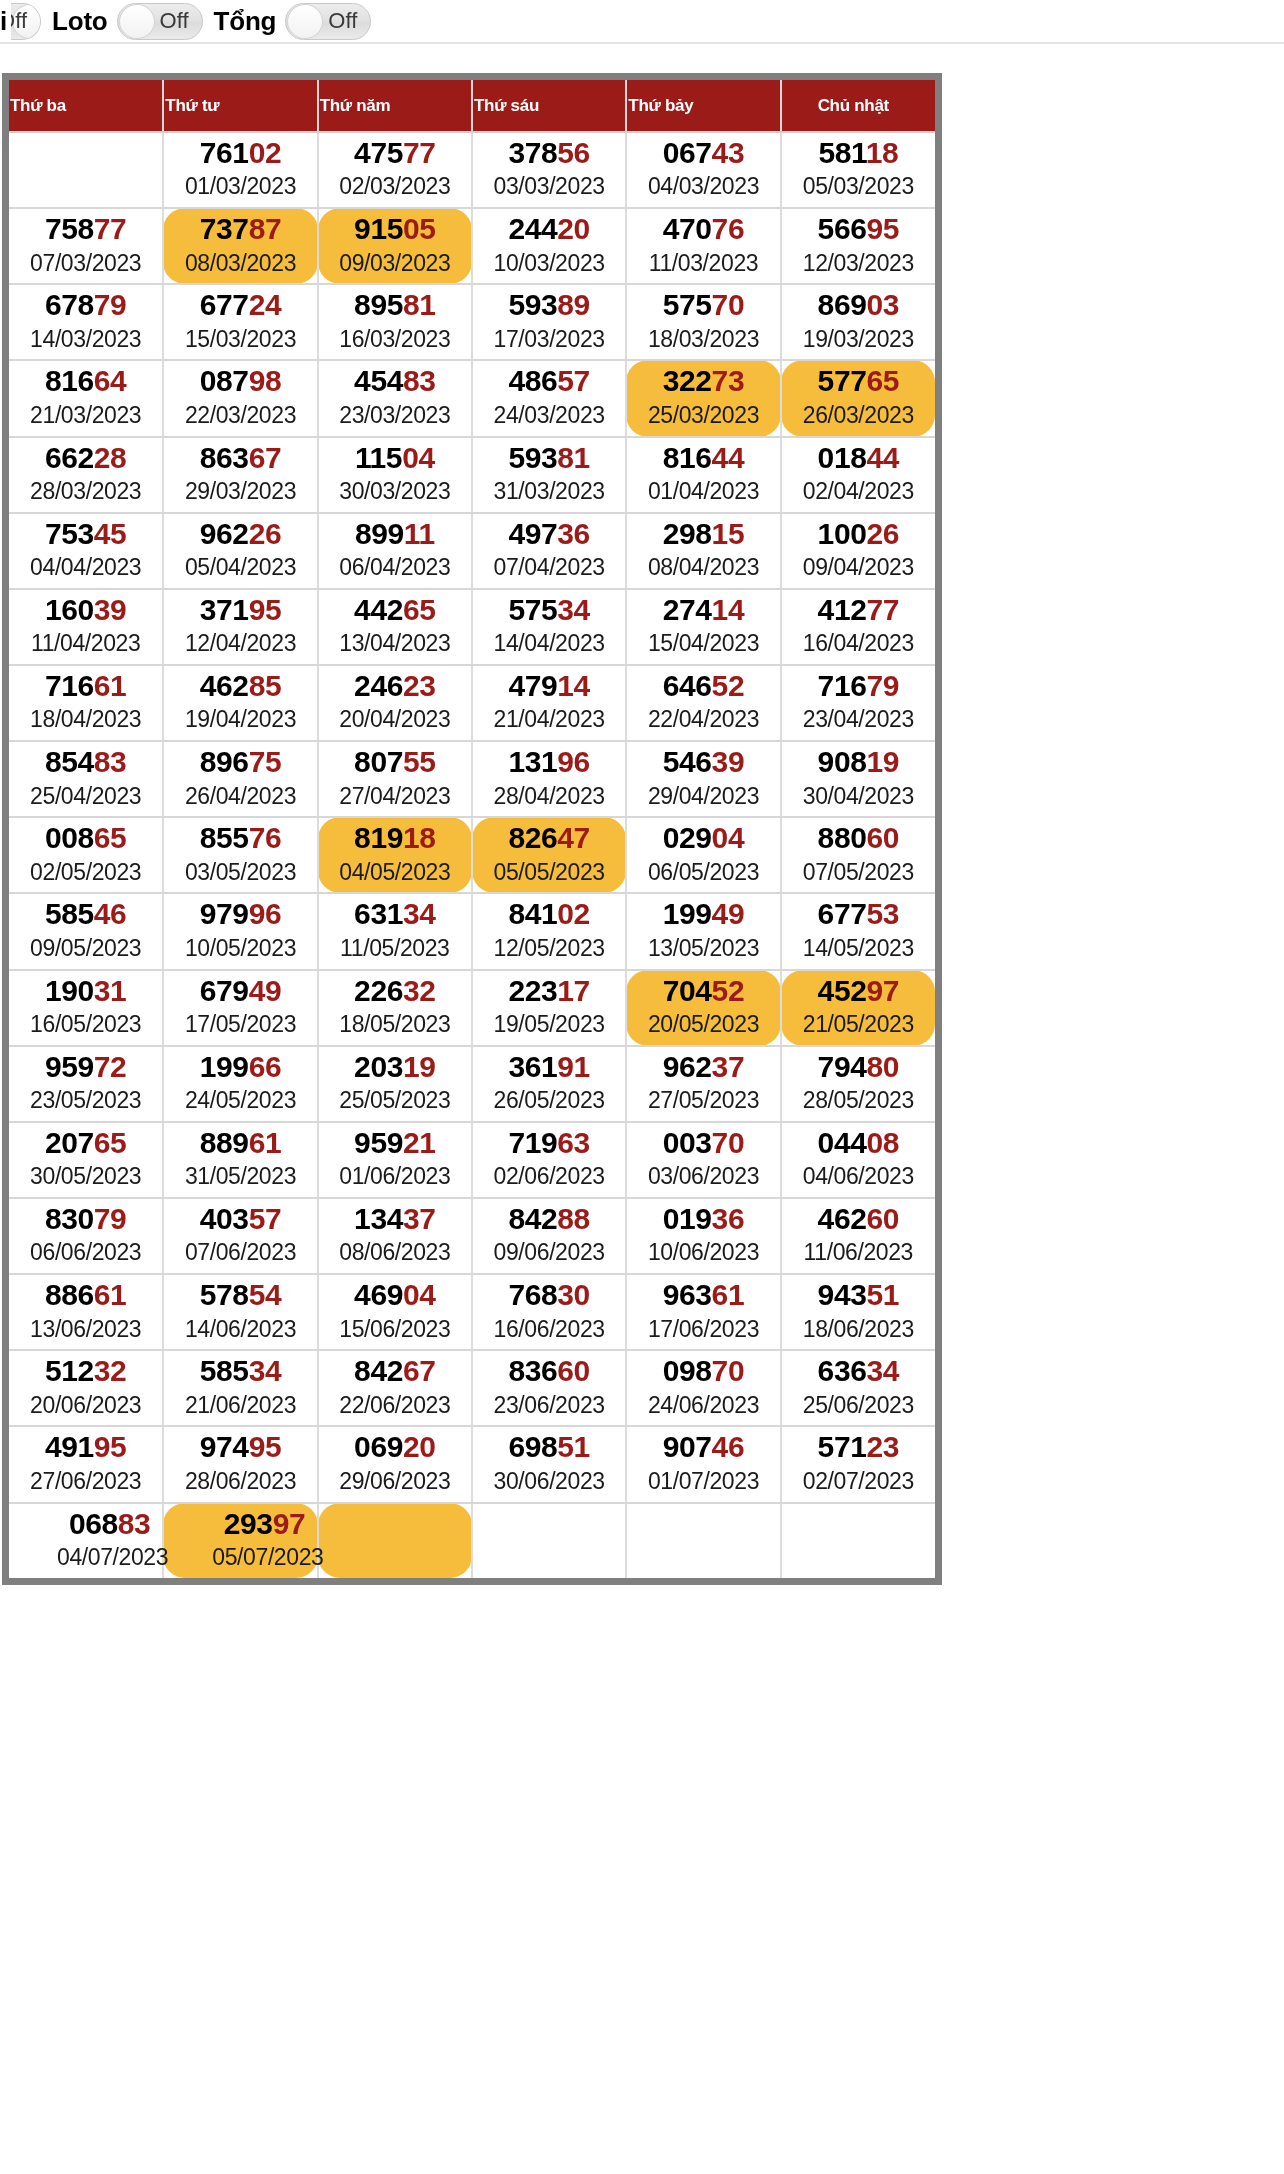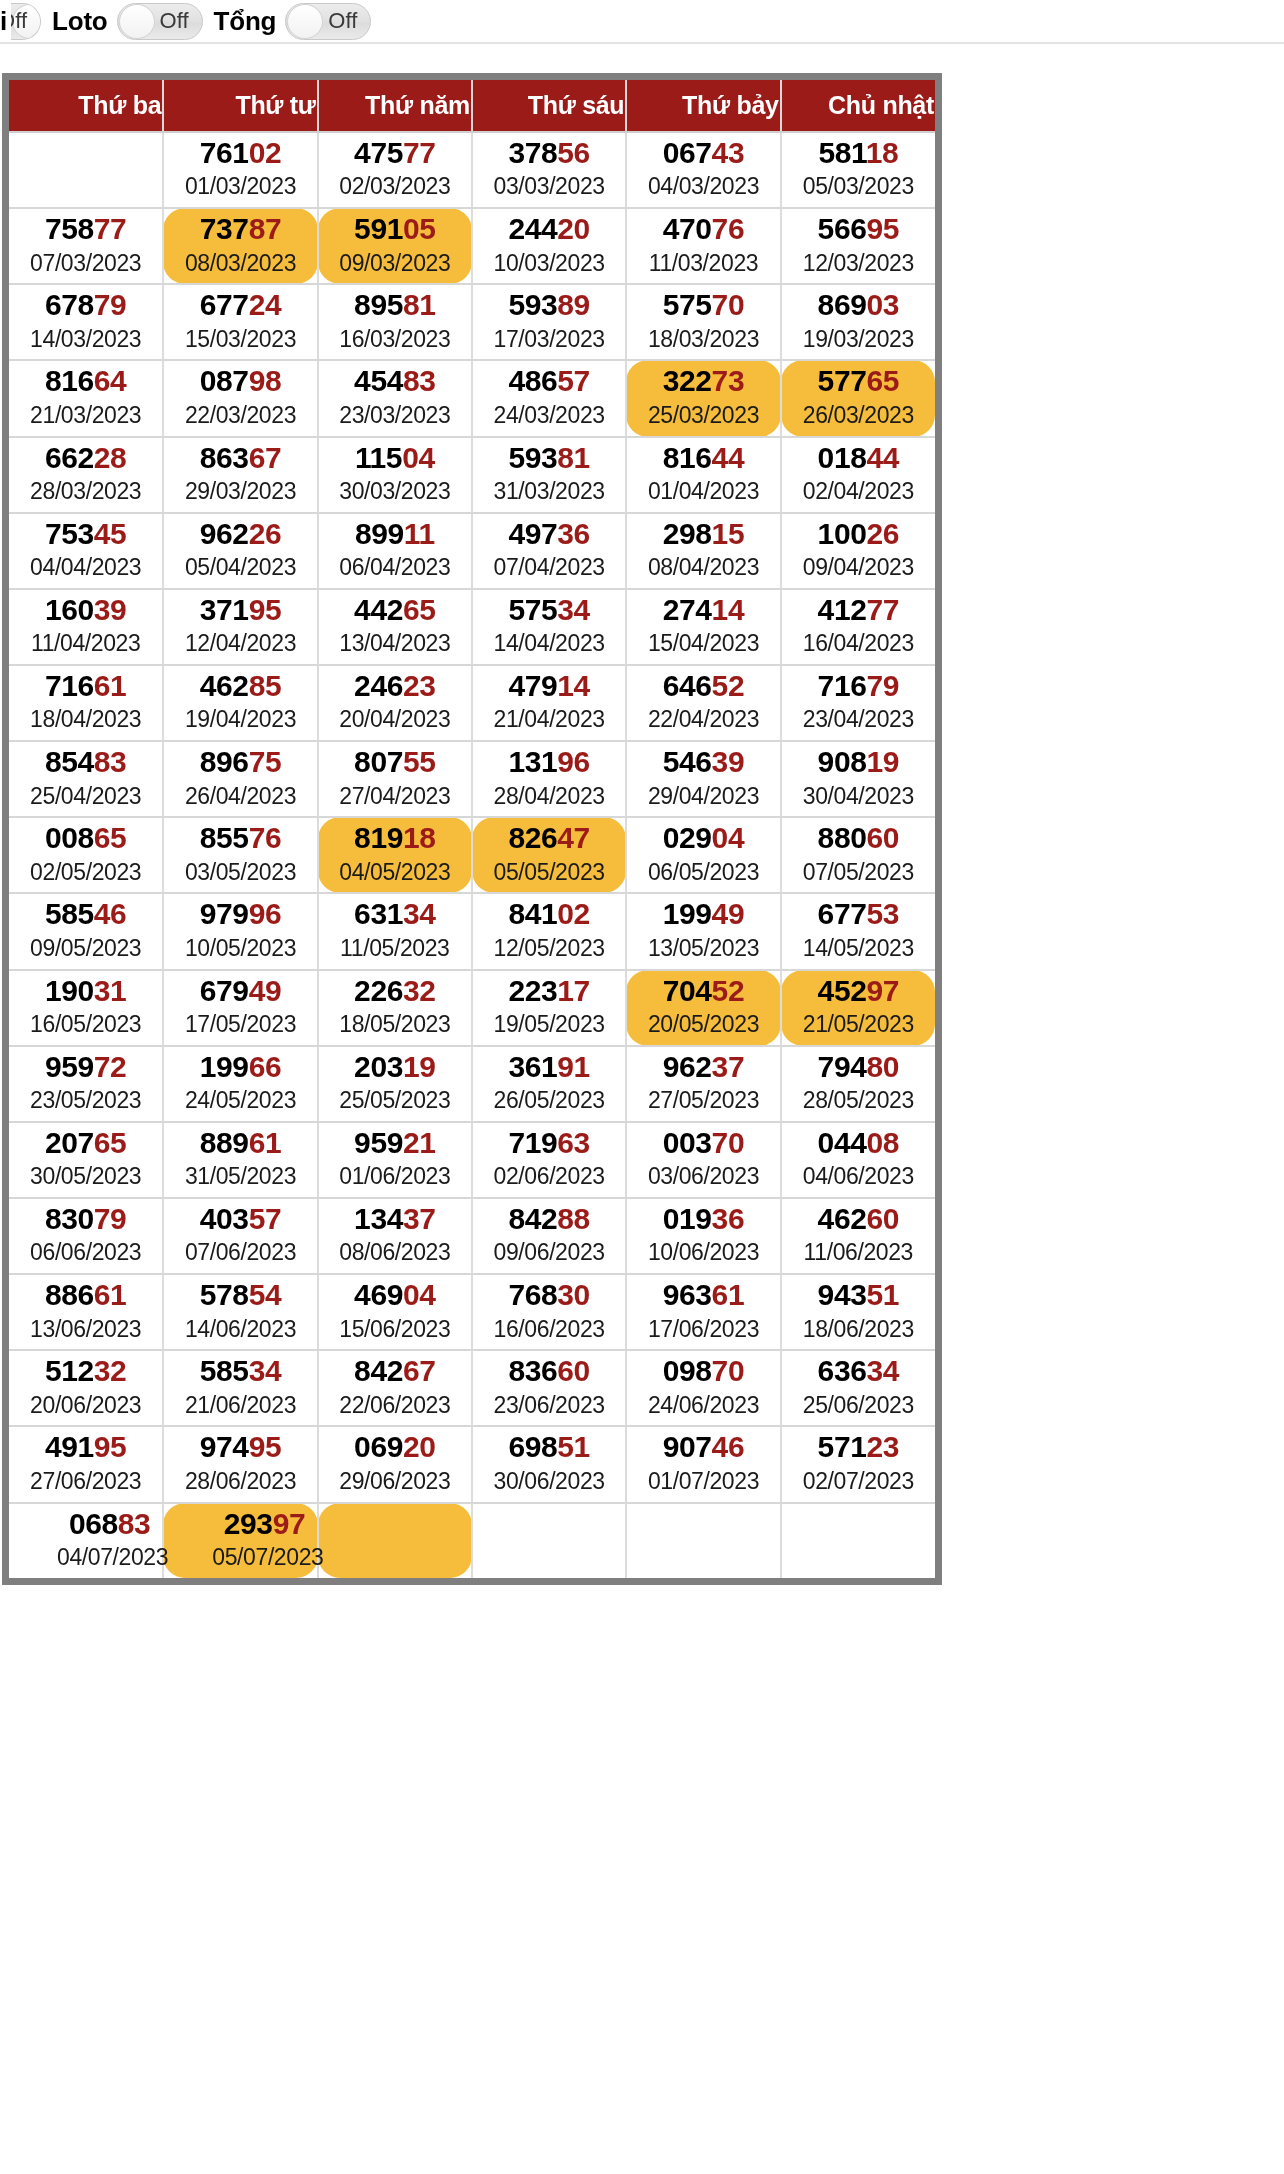--- a/index.html
+++ b/index.html
@@ -91,24 +91,24 @@
   }
   table.lotto {
     width: 926px;
     border-collapse: collapse;
     table-layout: fixed;
     background: #ffffff;
   }
   table.lotto th {
     background: #9b1b18;
     color: #ffffff;
-    font-size: 25px;
+    font-size: 17px;
     font-weight: bold;
     height: 52px;
-    text-align: right;
+    text-align: left;
     border-right: 2px solid #d8d8d8;
     border-bottom: 2px solid #cfcfcf;
     letter-spacing: -0.3px;
   }
   table.lotto th:last-child { border-right: none; padding-left: 36px; }
   table.lotto td {
     border-right: 2px solid #dcdcdc;
     border-bottom: 2px solid #d7d7d7;
     text-align: center;
     vertical-align: middle;
@@ -211,21 +211,21 @@
           <tr>
             <td>
               <span class="num"><span class="head">758</span><span class="tail">77</span></span>
               <span class="dt">07/03/2023</span>
             </td>
             <td class="hl">
               <span class="num"><span class="head">737</span><span class="tail">87</span></span>
               <span class="dt">08/03/2023</span>
             </td>
             <td class="hl">
-              <span class="num"><span class="head">591</span><span class="tail">05</span></span>
+              <span class="num"><span class="head">915</span><span class="tail">05</span></span>
               <span class="dt">09/03/2023</span>
             </td>
             <td>
               <span class="num"><span class="head">244</span><span class="tail">20</span></span>
               <span class="dt">10/03/2023</span>
             </td>
             <td class="weekend">
               <span class="num"><span class="head">470</span><span class="tail">76</span></span>
               <span class="dt">11/03/2023</span>
             </td>

